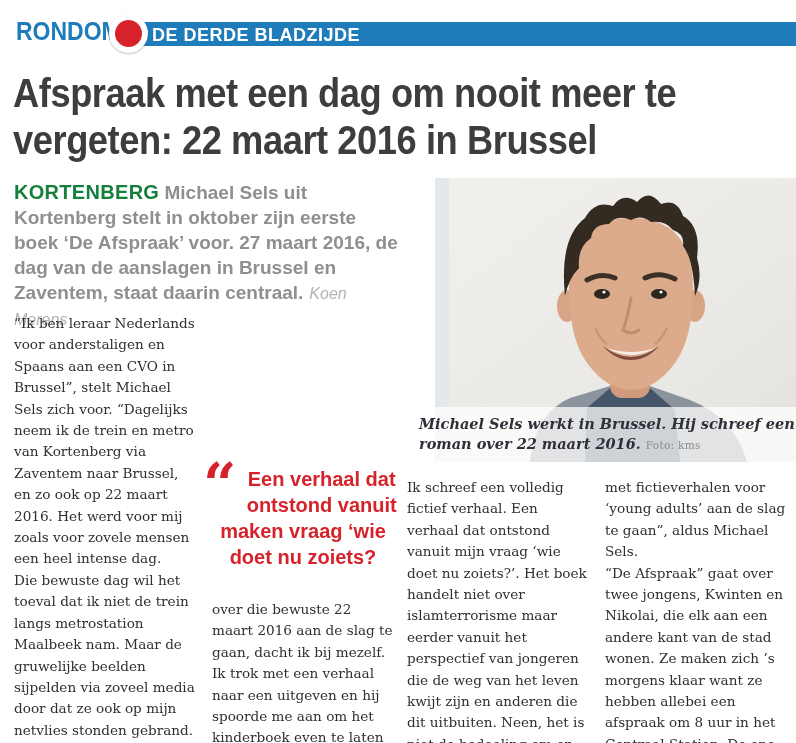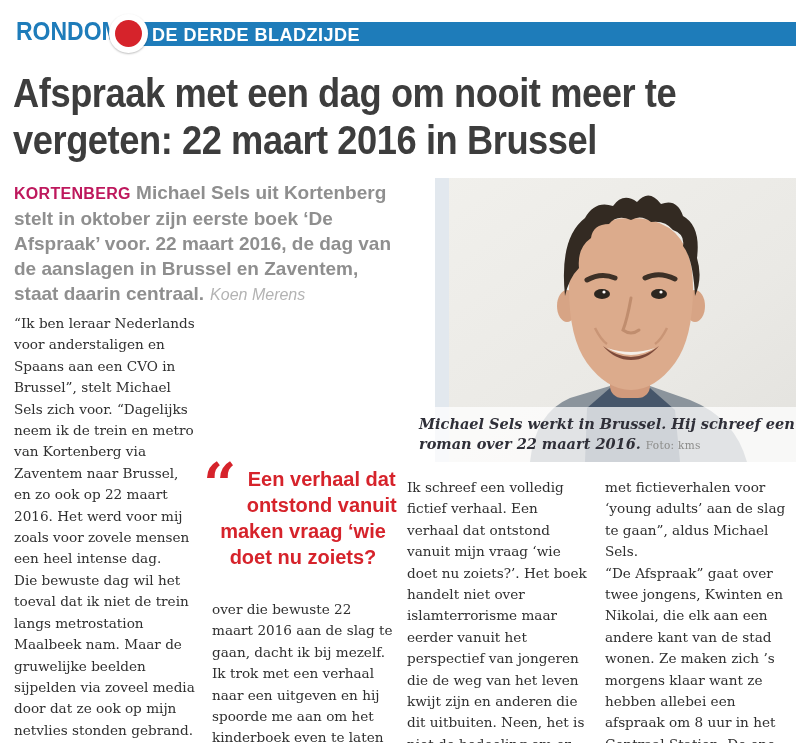--- a/index.html
+++ b/index.html
@@ -18,21 +18,21 @@
              background:#d6232b;}
 
   
   .headline{position:absolute;left:13px;top:70px;width:872px;font-size:41px;line-height:47px;
             font-weight:800;color:#3d3d3d;letter-spacing:-.5px;
             transform:scaleX(.885);transform-origin:left top;}
 
   
   .intro{position:absolute;left:14px;top:180px;width:388px;font-size:19px;line-height:25px;
          font-weight:700;color:#8f8f8f;}
-  .intro .loc{color:#be185d;font-size:16px;letter-spacing:.3px;}
+  .intro .loc{color:#15803d;font-size:20px;letter-spacing:.3px;}
   .intro .byline{font-size:16px;font-weight:400;font-style:italic;color:#b3b3b3;margin-left:6px;}
 
   
   .photo{position:absolute;left:407px;top:178px;width:389px;height:284px;overflow:hidden;}
   .photo svg{display:block;}
   .caption-band{position:absolute;left:0;bottom:0;width:100%;box-sizing:border-box;
                 padding:7px 12px 8px 12px;background:rgba(255,255,255,.74);}
   .caption{font-family:"DejaVu Serif","Liberation Serif",serif;font-style:italic;font-weight:700;
            font-size:14.5px;line-height:20px;color:#2f2f38;}
   .credit{font-family:"DejaVu Serif","Liberation Serif",serif;font-size:10.5px;color:#8b8b89;
@@ -63,21 +63,21 @@
 
   <div class="brand">RONDOM</div>
   <div class="section-bar"></div>
   <div class="dot-outer">
     <div class="dot-inner"></div>
   </div>
   <div class="section-title">DE DERDE BLADZIJDE</div>
 
   <h1 class="headline" style="margin:0;">Afspraak met een dag om nooit meer te vergeten: 22 maart 2016 in Brussel</h1>
 
-  <p class="intro" style="margin:0;"><span class="loc">KORTENBERG</span><span> Michael Sels uit Kortenberg stelt in oktober zijn eerste boek ‘De Afspraak’ voor. 22 maart 2016, de dag van de aanslagen in Brussel en Zaventem, staat daarin centraal.</span><span class="byline">Koen Merens</span></p>
+  <p class="intro" style="margin:0;"><span class="loc">KORTENBERG</span><span> Michael Sels uit Kortenberg stelt in oktober zijn eerste boek ‘De Afspraak’ voor. 27 maart 2016, de dag van de aanslagen in Brussel en Zaventem, staat daarin centraal.</span><span class="byline">Koen Merens</span></p>
 
   <figure class="photo" style="margin:0;padding-left:28px;">
     <svg width="389" height="284" viewBox="0 0 389 284">
       <defs>
         <linearGradient id="bgGrad" x1="0" y1="0" x2="1" y2="1">
           <stop offset="0" stop-color="#f1f0ec"></stop>
           <stop offset="0.6" stop-color="#eae9e5"></stop>
           <stop offset="1" stop-color="#e2e1dd"></stop>
         </linearGradient>
       </defs>

